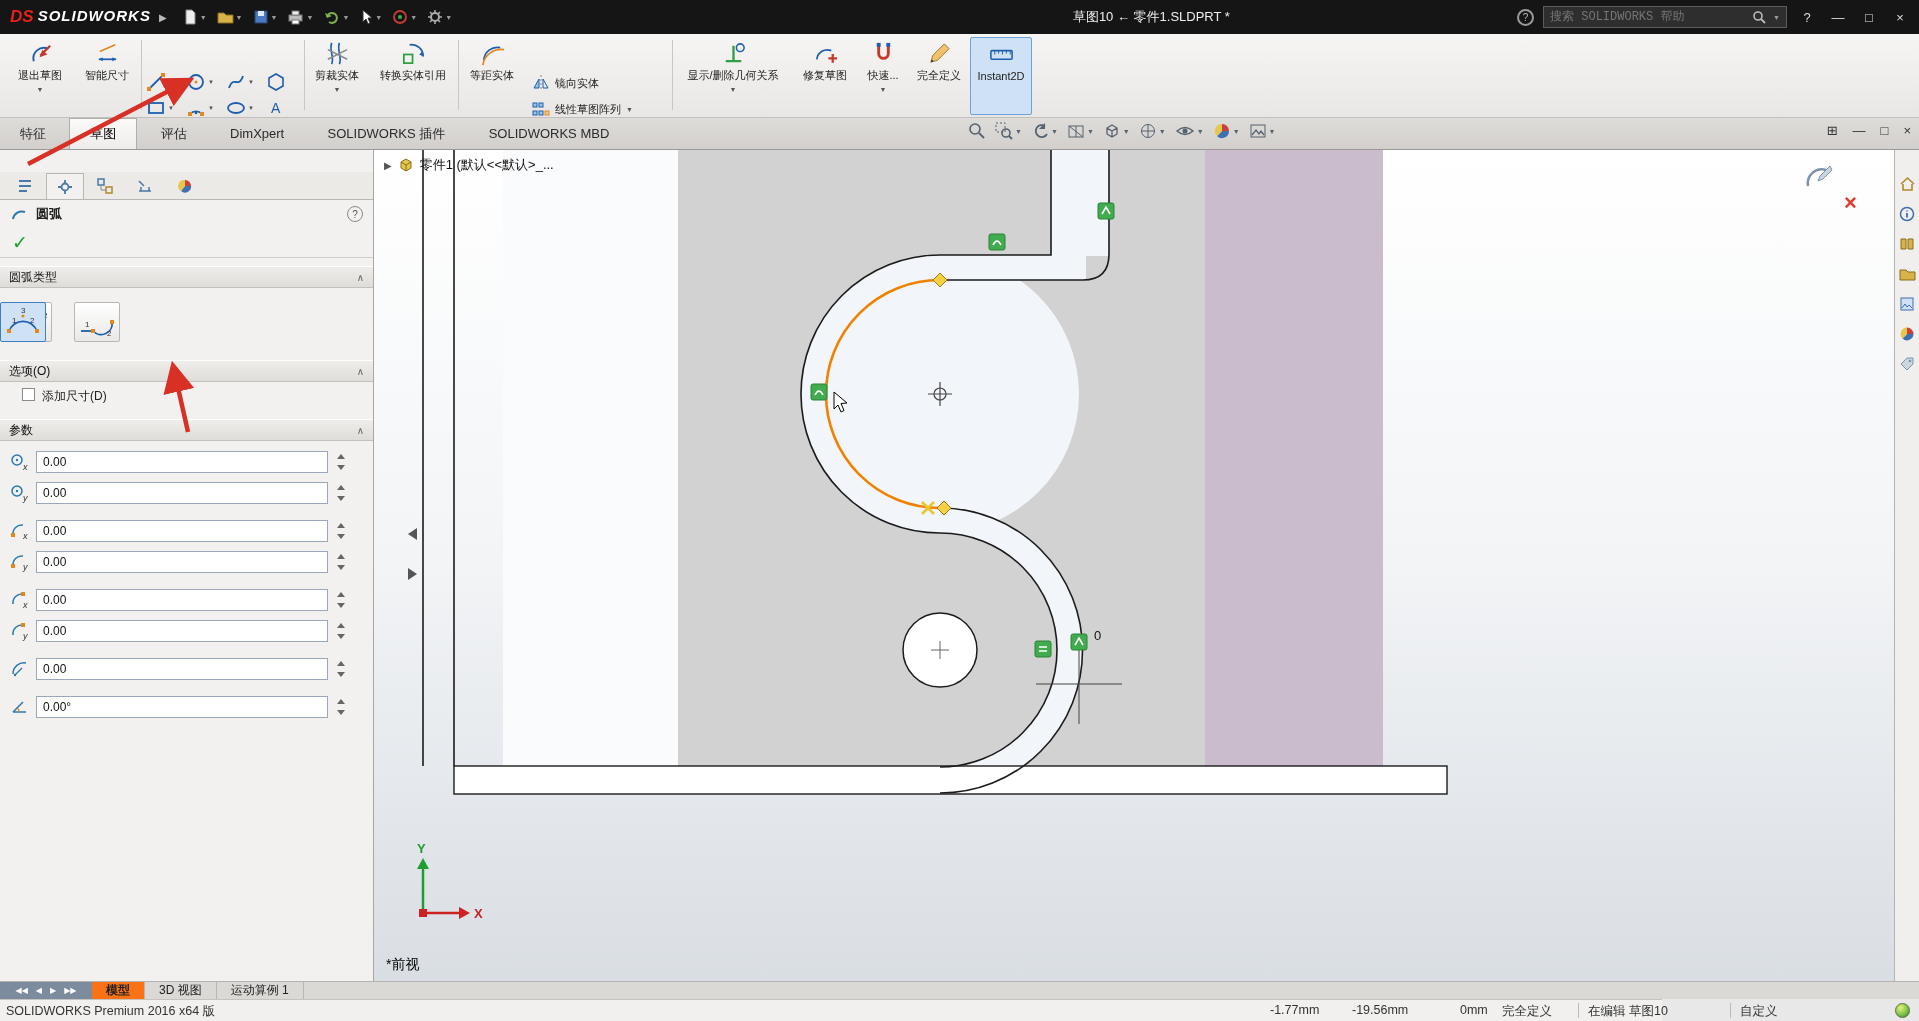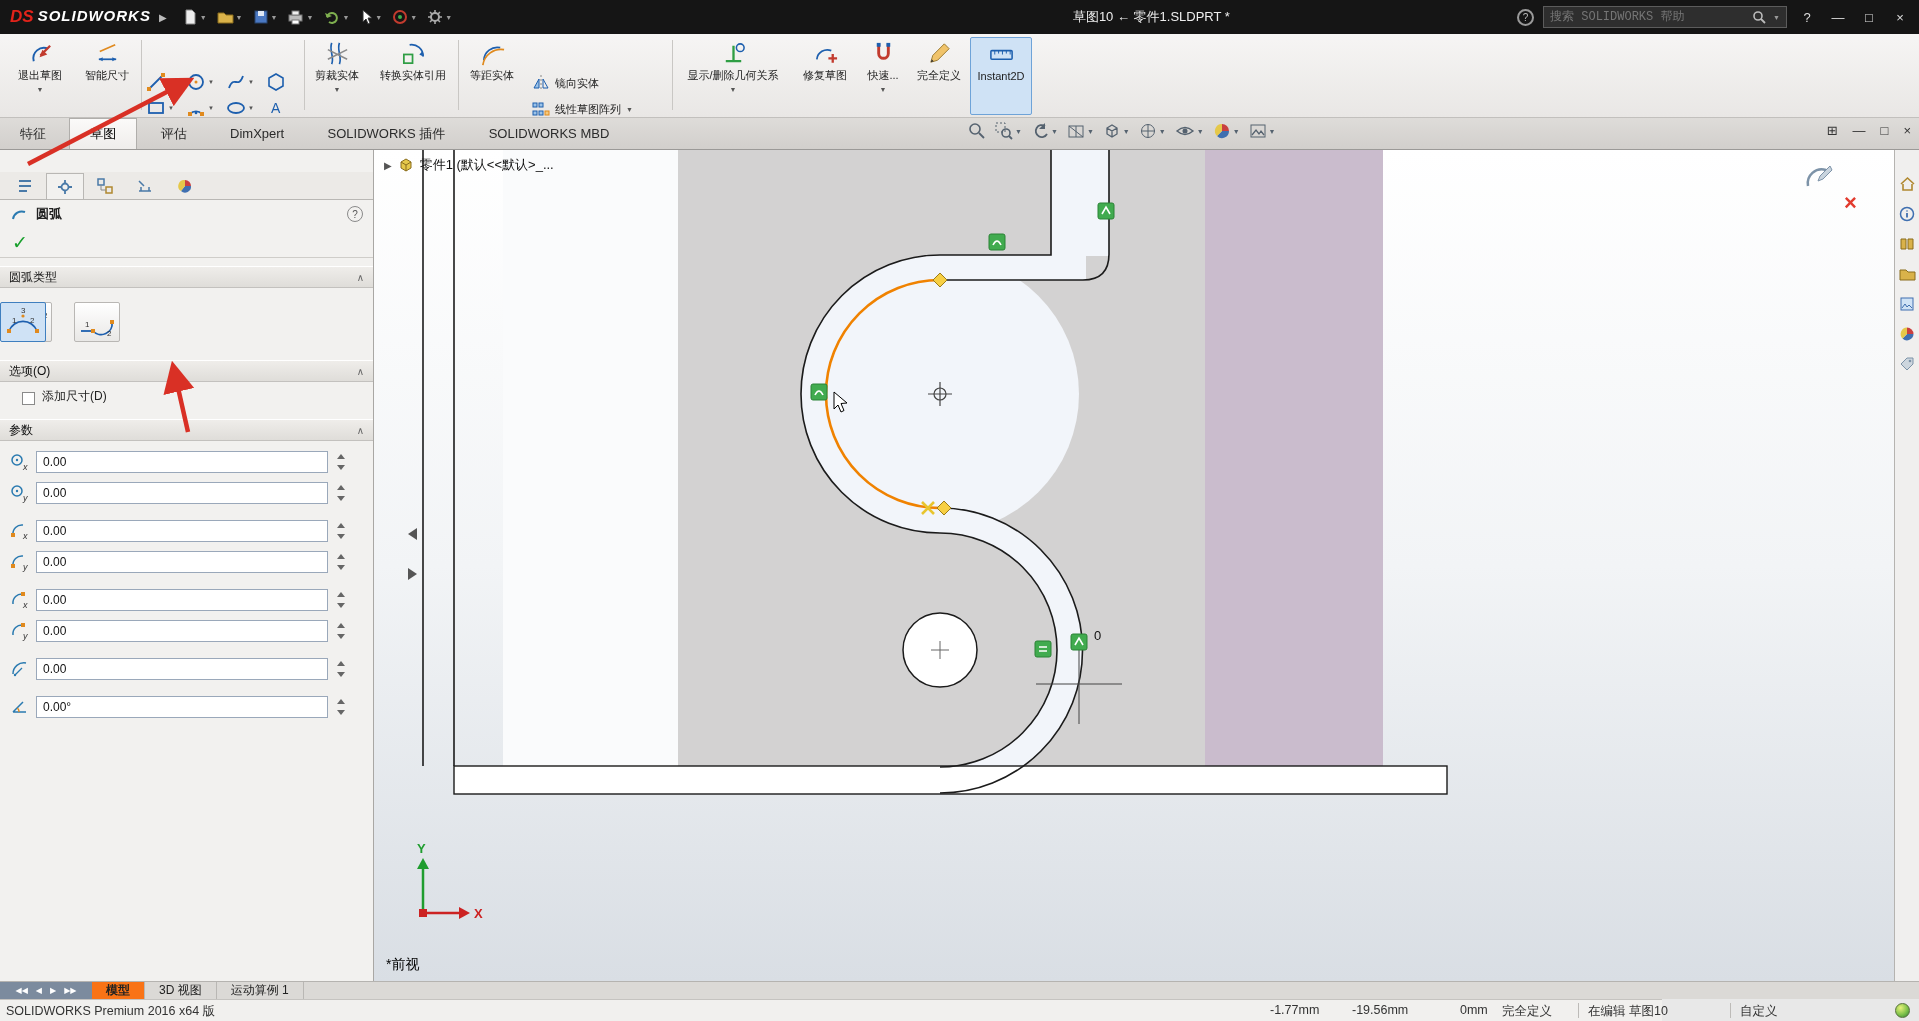--- a/index.html
+++ b/index.html
@@ -70,21 +70,21 @@
 .pm-ok{height:30px;display:flex;align-items:center;padding:0 12px;border-bottom:1px solid #cfcdc9}
 .pm-ok .check{color:#18a02c;font-size:19px;font-weight:bold}
 .pm-group{margin-top:8px}
 .pm-ghead{height:22px;background:linear-gradient(#efedea,#dfddd9);border-top:1px solid #fff;
   border-bottom:1px solid #c3c1be;display:flex;align-items:center;padding:0 9px;font-size:12px;color:#111}
 .pm-ghead .chev{margin-left:auto;color:#666;font-size:10px}
 .arcbtns{padding:14px 0 10px 0;height:64px;position:relative}
 .arcbtn{position:absolute;top:14px;width:46px;height:40px;background:linear-gradient(#ffffff,#e9e8e6);
   border:1px solid #b9b7b4;border-radius:2px;display:flex;align-items:center;justify-content:center;cursor:default}
 .arcbtn.selected{background:var(--selection-blue);border:1px solid #3f7fbf}
-.pm-check-row{display:flex;align-items:flex-end;gap:7px;padding:6px 0 6px 22px;font-size:12px}
+.pm-check-row{display:flex;align-items:flex-start;gap:7px;padding:6px 0 6px 22px;font-size:12px}
 .cbox{width:13px;height:13px;background:#fff;border:1px solid #8a8a8a}
 .params{padding:8px 26px 0 10px}
 .prow{height:26px;display:flex;align-items:center;gap:6px;margin-bottom:5px}
 .prow-gap{margin-bottom:12px}
 .picon{width:20px;height:20px}
 .pfield{flex:1;height:22px;background:#fff;border:1px solid #9aa8ba;display:flex;align-items:center;
   padding:0 6px;font-size:12px;color:#111}
 .pspin{width:13px;height:22px;display:flex;flex-direction:column;justify-content:space-between;padding:3px 0}
 .pspin i{display:block;width:0;height:0;border-left:4px solid transparent;border-right:4px solid transparent;margin:0 auto}
 .pspin .up{border-bottom:5px solid #666}

